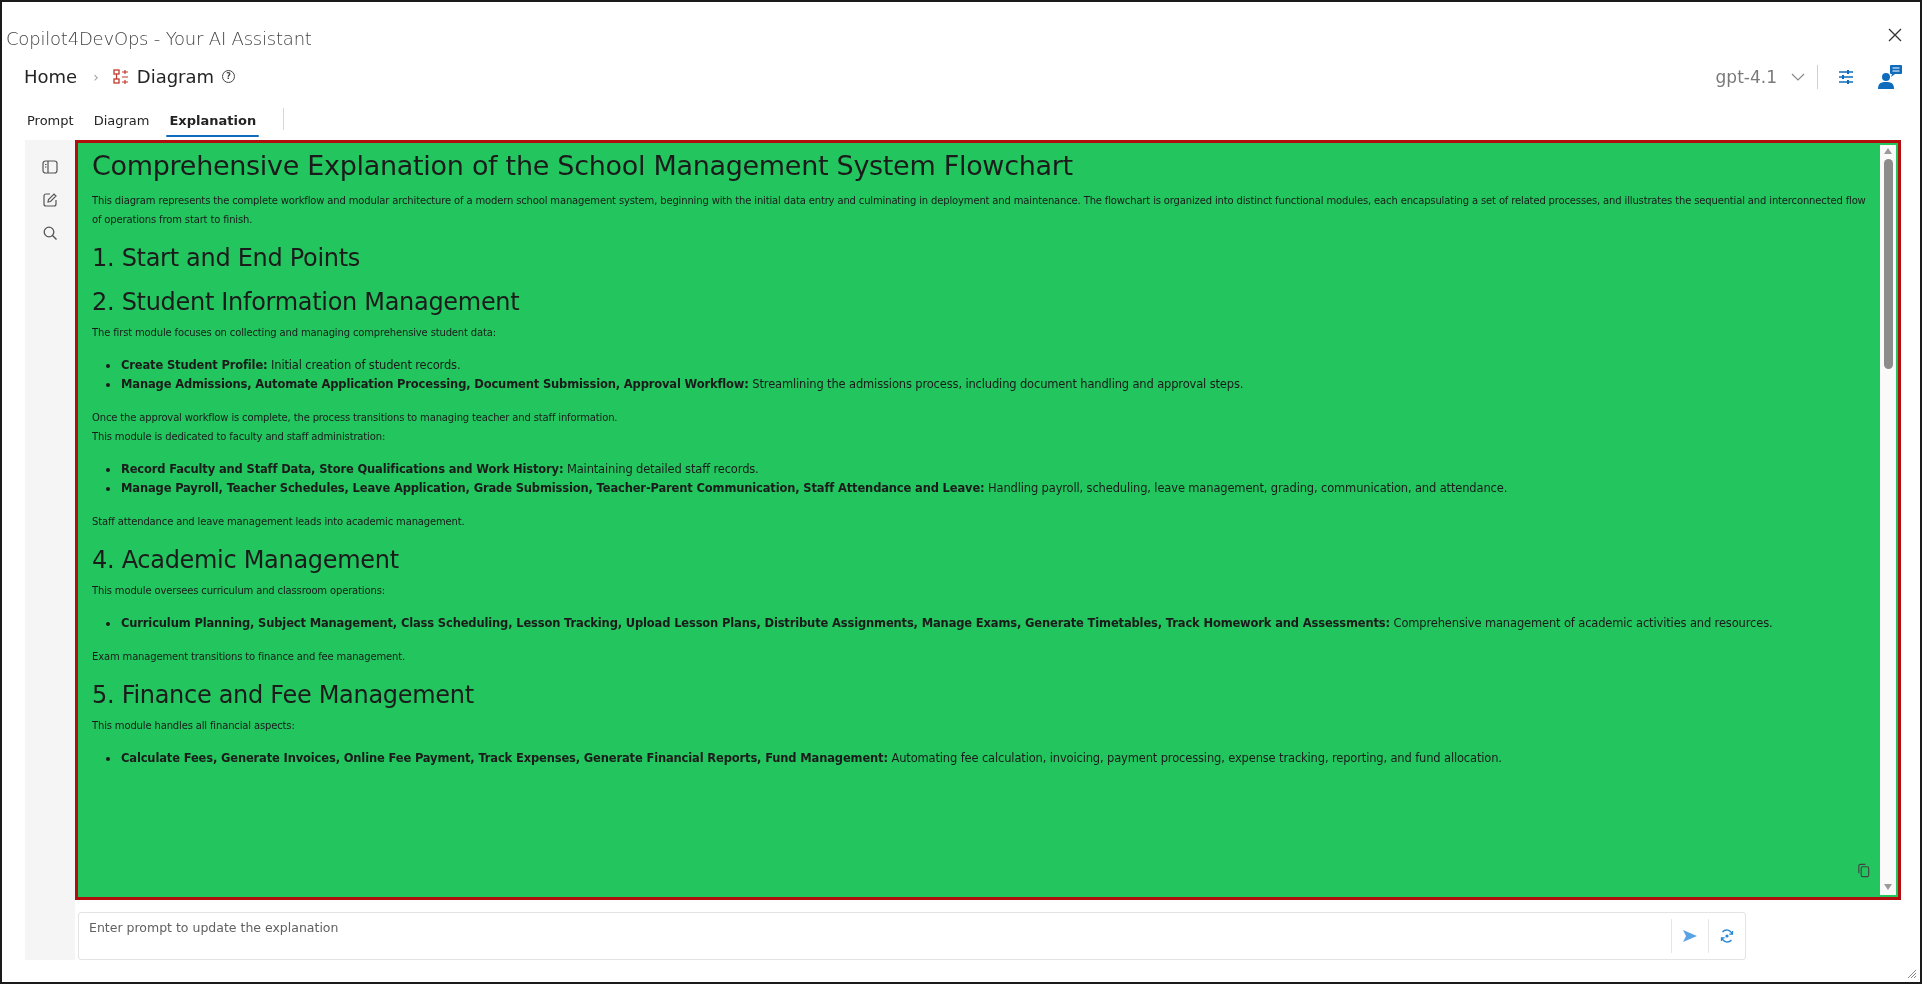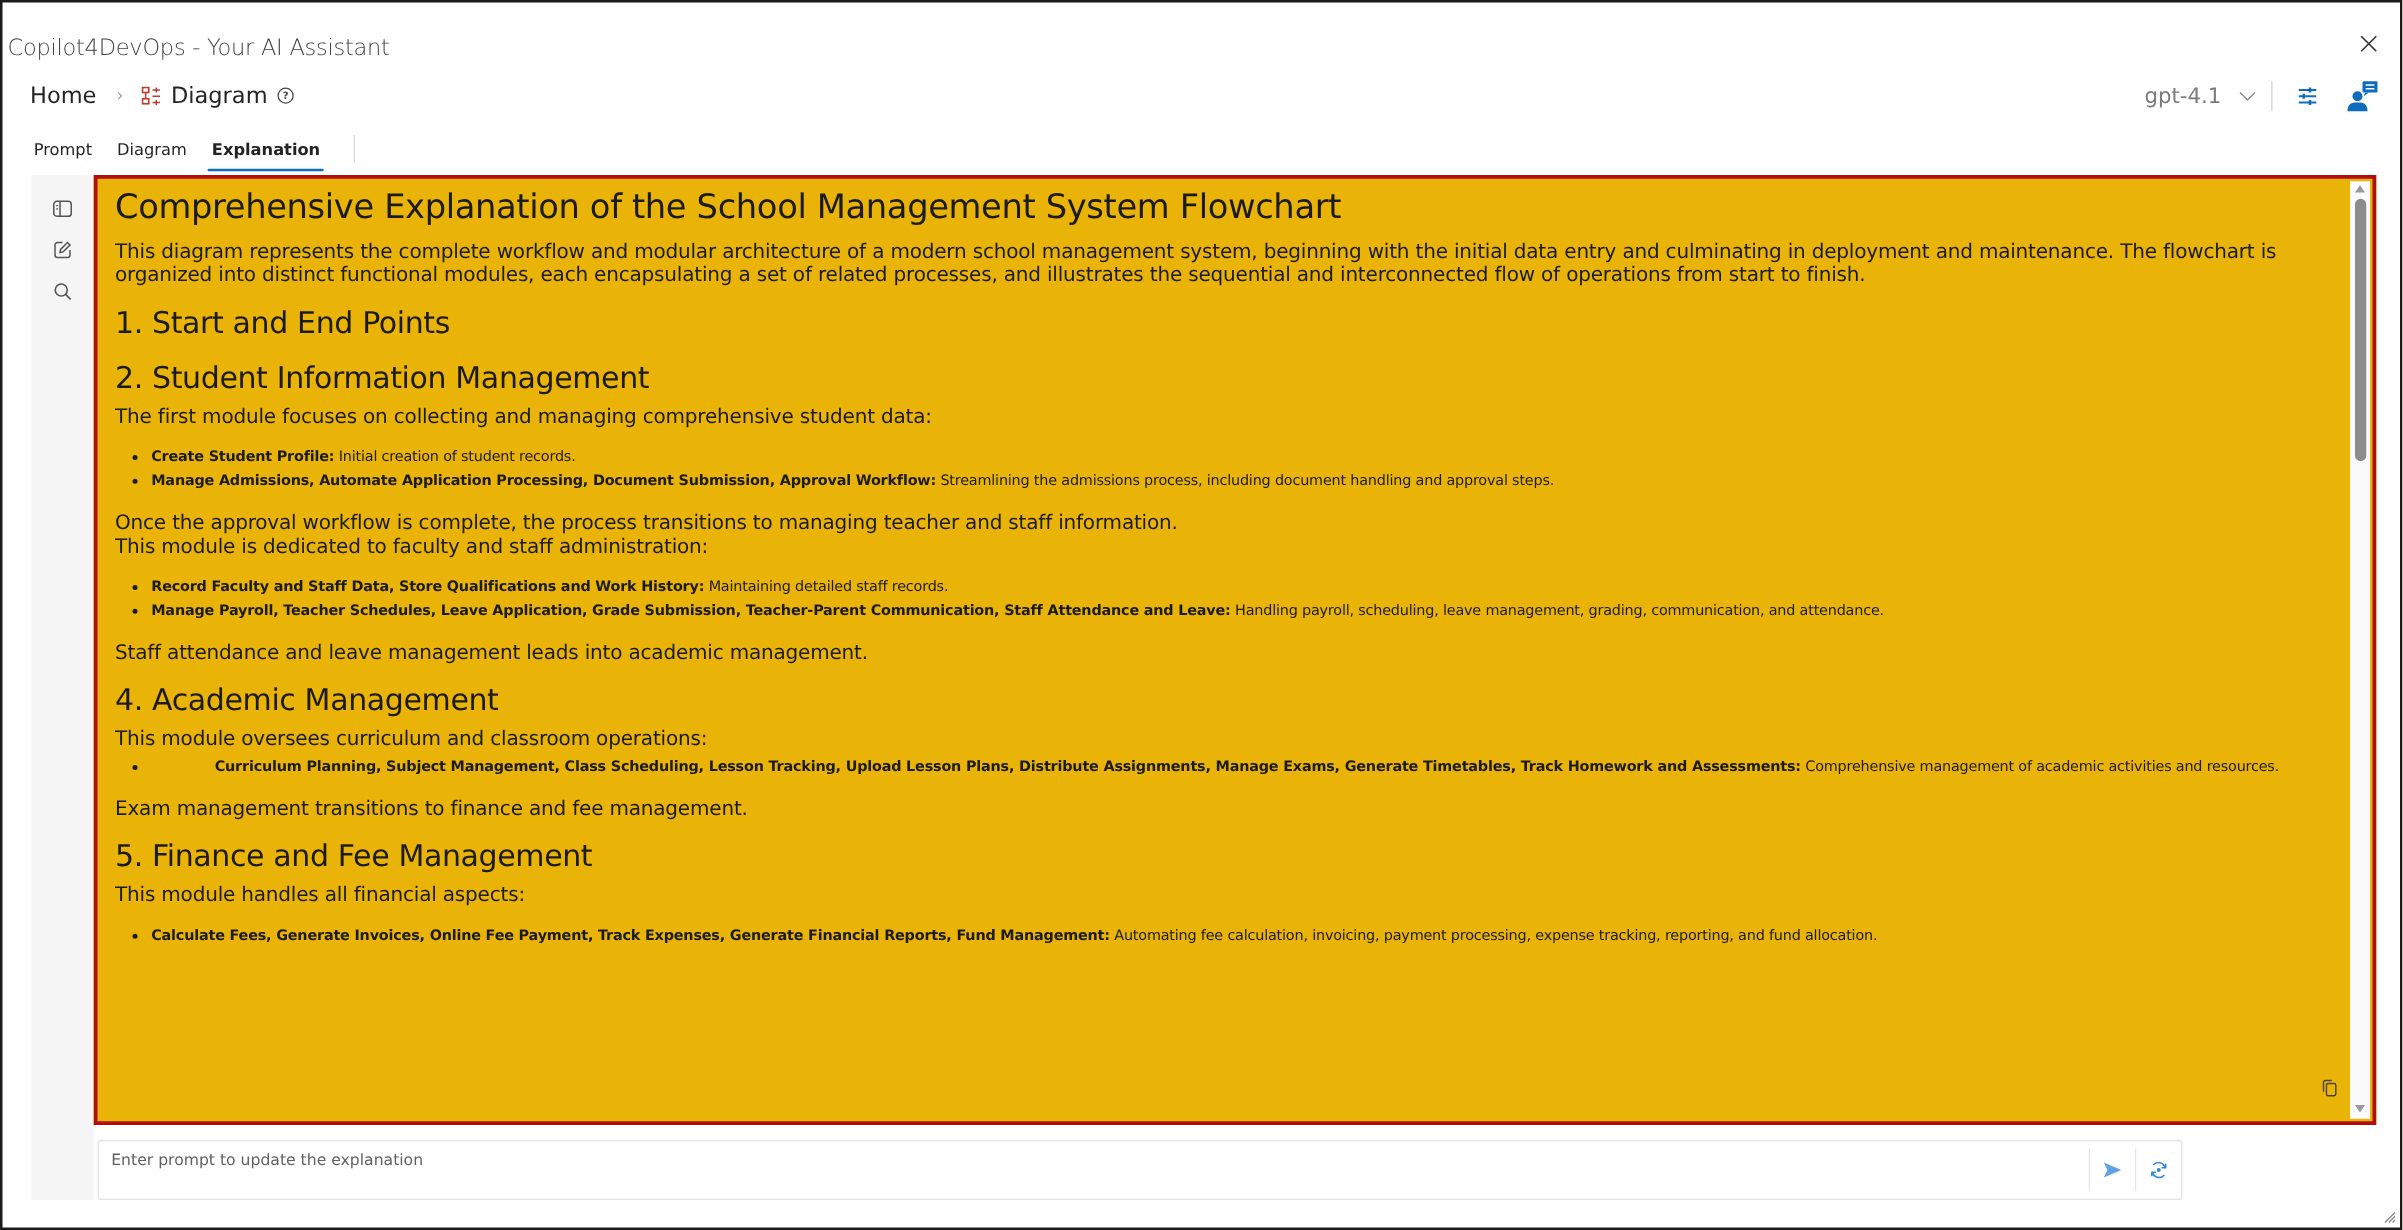--- a/index.html
+++ b/index.html
@@ -25,25 +25,25 @@
 
     .tabs { position: absolute; left: 22px; top: 104px; display: flex; align-items: flex-end; height: 30px; }
     .tab { font-size: 13px; color: #242424; margin-right: 14px; padding: 0 3px 8px 3px; cursor: pointer; position: relative; font-family: "DejaVu Sans", sans-serif; }
     .tab.active { font-weight: bold; }
     .tab.active::after { content: ""; position: absolute; left: 0; right: 0; bottom: -1px; height: 2px; background: #0f6cbd; border-radius: 1px; }
     .tab-divider { width: 1px; height: 22px; background: #d6d6d6; margin-left: 10px; margin-bottom: 6px; }
 
     .left-rail { position: absolute; left: 23px; top: 138px; width: 50px; height: 820px; background: #f5f5f5; display: flex; flex-direction: column; align-items: center; padding-top: 12px; }
     .rail-btn { width: 30px; height: 30px; display: flex; align-items: center; justify-content: center; cursor: pointer; margin-bottom: 3px; }
 
-    .content-frame { position: absolute; left: 73px; top: 138px; width: 1826px; height: 760px; border: 3px solid #b10e0e; background: #eab308; overflow: hidden; }
+    .content-frame { position: absolute; left: 73px; top: 138px; width: 1826px; height: 760px; border: 3px solid #b10e0e; background: #22c55e; overflow: hidden; }
     .content { position: absolute; left: 14px; top: 4px; right: 24px; bottom: 0; overflow: hidden; font-family: "DejaVu Sans", sans-serif; }
     .content h1 { font-size: 27px; font-weight: normal; color: #1b1b1b; margin: 2px 0 8px 0; letter-spacing: -0.3px; line-height: 34px; }
     .content h2 { font-size: 24px; font-weight: normal; color: #1b1b1b; margin: 14px 0 6px 0; letter-spacing: -0.3px; line-height: 30px; }
-    .content p { font-size: 16px; line-height: 19px; color: #1b1b1b; letter-spacing: -0.15px; }
+    .content p { font-size: 10px; line-height: 19px; color: #1b1b1b; letter-spacing: -0.15px; }
     .content p.gap { margin-top: 10px; margin-bottom: 10px; }
     .content ul { list-style: none; margin: 6px 0 6px 28px; }
     .content li { font-size: 11.5px; line-height: 19px; color: #1b1b1b; position: relative; padding-left: 1px; letter-spacing: -0.15px; }
     .content li::before { content: ""; position: absolute; left: -14px; top: 8px; width: 4px; height: 4px; border-radius: 50%; background: #1b1b1b; }
     .content li b { font-weight: bold; }
     .content ul.tight { margin-top: 8px; margin-bottom: 8px; }
 
     .scrollbar { position: absolute; right: 2px; top: 2px; width: 16px; bottom: 2px; background: #fafafa; }
     .scroll-up, .scroll-down { position: absolute; left: 2px; width: 12px; height: 10px; display: flex; justify-content: center; cursor: pointer; }
     .scroll-up { top: 2px; }
@@ -156,21 +156,21 @@
 
       <p>This module is dedicated to faculty and staff administration:</p>
       <ul style="margin-top:14px;">
         <li><b>Record Faculty and Staff Data, Store Qualifications and Work History:</b><span> Maintaining detailed staff records.</span></li>
         <li><b>Manage Payroll, Teacher Schedules, Leave Application, Grade Submission, Teacher-Parent Communication, Staff Attendance and Leave:</b><span> Handling payroll, scheduling, leave management, grading, communication, and attendance.</span></li>
       </ul>
       <p class="gap" style="margin-top:14px;margin-bottom:0;">Staff attendance and leave management leads into academic management.</p>
 
       <h2>4. Academic Management</h2>
       <p>This module oversees curriculum and classroom operations:</p>
-      <ul style="margin-top:4px;text-align:center;">
+      <ul style="margin-top:14px;">
         <li><b>Curriculum Planning, Subject Management, Class Scheduling, Lesson Tracking, Upload Lesson Plans, Distribute Assignments, Manage Exams, Generate Timetables, Track Homework and Assessments:</b><span> Comprehensive management of academic activities and resources.</span></li>
       </ul>
       <p class="gap" style="margin-top:14px;margin-bottom:0;">Exam management transitions to finance and fee management.</p>
 
       <h2>5. Finance and Fee Management</h2>
       <p>This module handles all financial aspects:</p>
       <ul style="margin-top:14px;">
         <li><b>Calculate Fees, Generate Invoices, Online Fee Payment, Track Expenses, Generate Financial Reports, Fund Management:</b><span> Automating fee calculation, invoicing, payment processing, expense tracking, reporting, and fund allocation.</span></li>
       </ul>
     </div>

